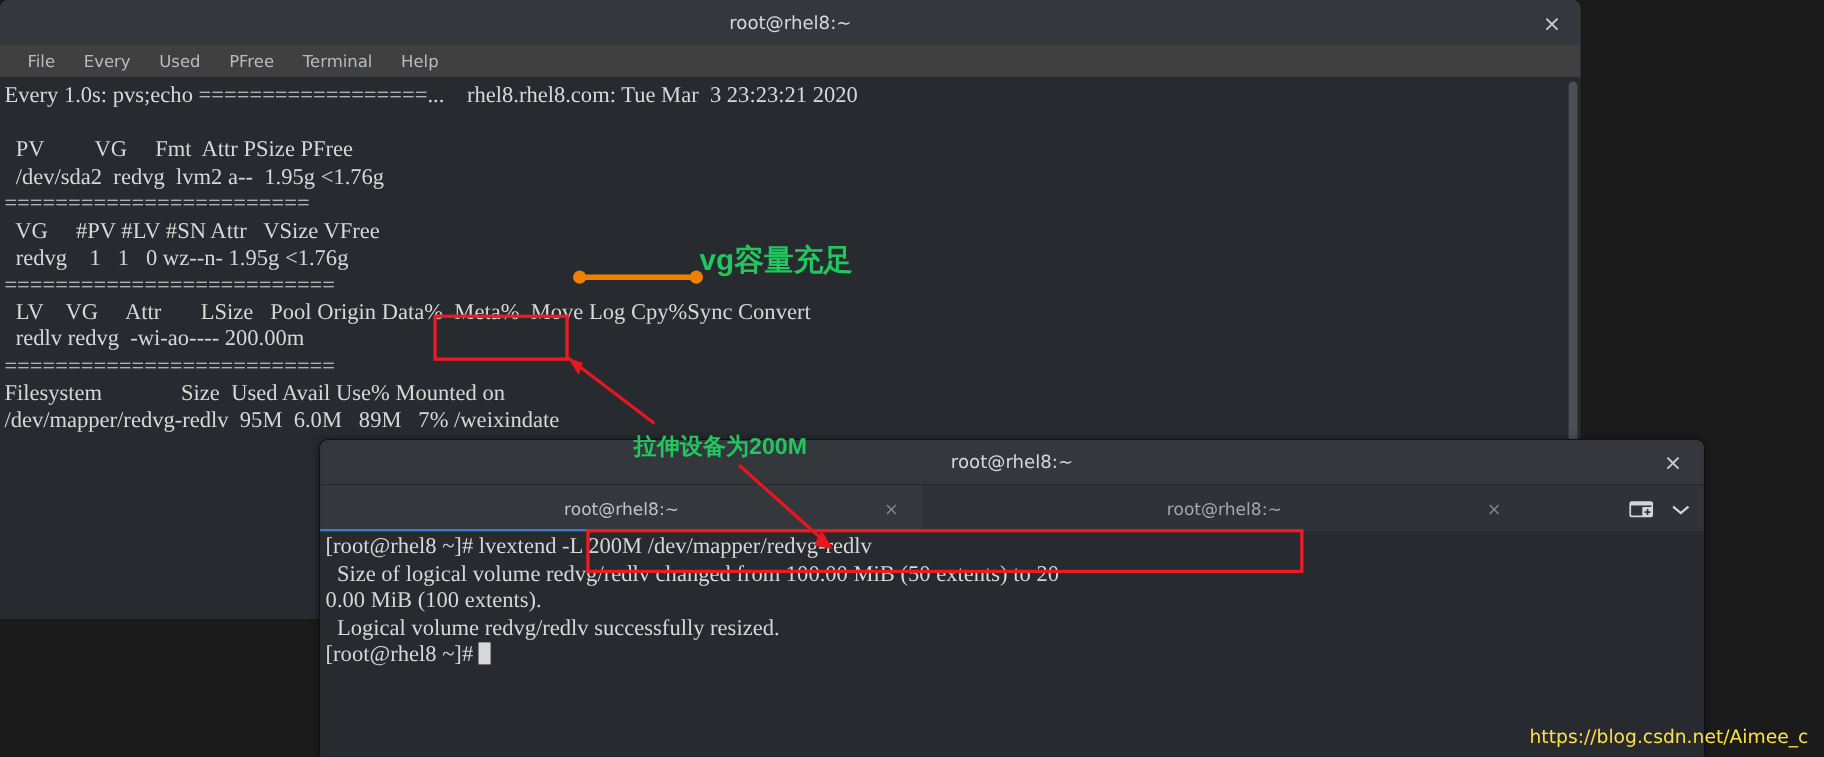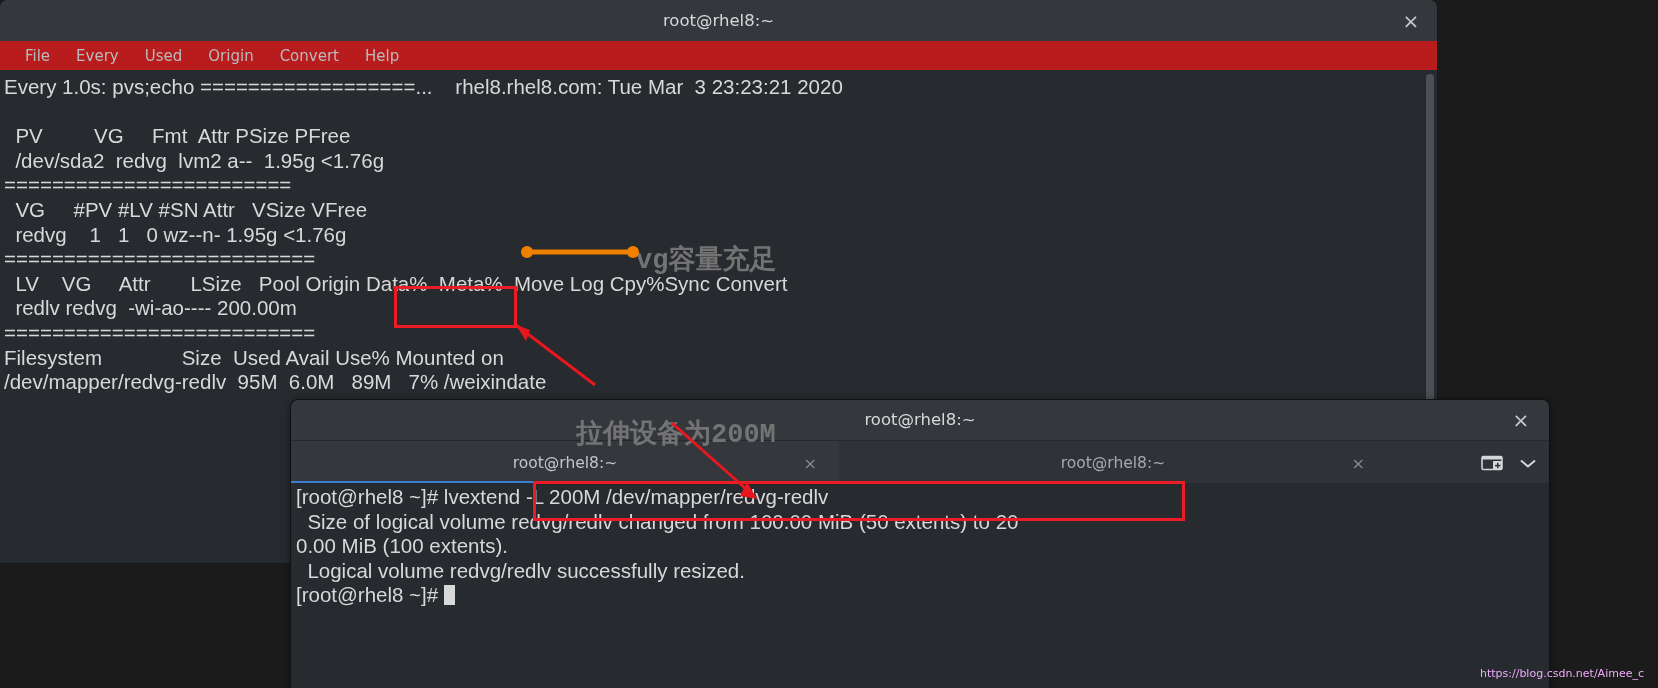--- a/index.html
+++ b/index.html
@@ -43,42 +43,42 @@
     right: 14px; top: 9px;
     width: 24px; height: 24px;
     color: #c8cacc;
     font-size: 20px;
     line-height: 24px;
     text-align: center;
     cursor: pointer;
   }
   #win1-menubar {
     height: 29px;
-    background: #b91c1c;
+    background: #404040;
     display: flex;
     align-items: center;
     padding-left: 14px;
     gap: 4px;
     border-bottom: 1px solid #3b82f6;
   }
   .menu-item {
     color: #b9bbbd;
     font-size: 15px;
     padding: 2px 11px;
     cursor: pointer;
     font-family: "DejaVu Sans", sans-serif;
   }
   #win1-term {
     position: absolute;
     left: 0; top: 70px; right: 0; bottom: 0;
     background: #272a2e;
     overflow: hidden;
   }
   .termtext {
-    font-family: Liberation Sans, sans-serif;
+    font-family: Liberation Serif, serif;
     color: #d8d8d8;
     white-space: pre;
   }
   #win1-lines {
     position: absolute;
     left: 4px; top: 5px;
     font-size: 20.5px;
     line-height: 24.6px;
     letter-spacing: 0px;
   }
@@ -198,68 +198,67 @@
   .cursorblk {
     display: inline-block;
     width: 11px; height: 20px;
     background: #d8d8d8;
     vertical-align: -3px;
   }
 
   
   .anno-cn {
     position: absolute;
-    color: #737373;
+    color: #22c55e;
     font-weight: bold;
-    font-family: Liberation Mono, monospace;
+    font-family: Liberation Sans, sans-serif;
     white-space: nowrap;
     -webkit-text-stroke: 4px #ffffff;
     paint-order: stroke fill;
     z-index: 40;
-    margin-top: 23px;
   }
   .anno-cn span { -webkit-text-stroke: 0; }
   .anno-box {
     position: absolute;
     border: 3px solid #ed1c24;
     z-index: 45;
     pointer-events: none;
   }
   #anno-svg {
     position: absolute;
     left: 0; top: 0;
     width: 1658px; height: 688px;
     z-index: 46;
     pointer-events: none;
   }
 
   
   #watermark {
     position: absolute;
     right: 14px; bottom: 8px;
-    color: #f0abfc;
-    font-size: 11px;
+    color: #fde047;
+    font-size: 17px;
     font-family: "DejaVu Sans", sans-serif;
     z-index: 60;
   }
 </style>
 </head>
 <body>
 
 <div id="win1">
   <div id="win1-titlebar">
     <div id="win1-title">root@rhel8:~</div>
     <div id="win1-close">×</div>
   </div>
   <div id="win1-menubar">
     <div class="menu-item">File</div>
     <div class="menu-item">Every</div>
     <div class="menu-item">Used</div>
-    <div class="menu-item">Origin</div>
-    <div class="menu-item">Convert</div>
+    <div class="menu-item">PFree</div>
+    <div class="menu-item">Terminal</div>
     <div class="menu-item">Help</div>
   </div>
   <div id="win1-term">
     <div id="win1-lines" class="termtext">Every 1.0s: pvs;echo ==================...    rhel8.rhel8.com: Tue Mar  3 23:23:21 2020
 
   PV         VG     Fmt  Attr PSize PFree
   /dev/sda2  redvg  lvm2 a--  1.95g &lt;1.76g
 ========================
   VG     #PV #LV #SN Attr   VSize VFree
   redvg    1   1   0 wz--n- 1.95g &lt;1.76g
@@ -312,21 +311,21 @@
 0.00 MiB (100 extents).
   Logical volume redvg/redlv successfully resized.
 [root@rhel8 ~]# </span><span class="cursorblk"></span></div>
   </div>
 </div>
 
 <div class="anno-cn" style="left:636px; top:218px; font-size:27px;">
   <span>vg容量充足</span>
 </div>
 
-<div class="anno-cn" style="left:576px; top:392px; font-size:27px;">
+<div class="anno-cn" style="left:576px; top:392px; font-size:21px;">
   <span>拉伸设备为200M</span>
 </div>
 
 <div class="anno-box" style="left:394px; top:286px; width:117px; height:36px;"></div>
 
 <div class="anno-box" style="left:533px; top:481px; width:646px; height:34px;"></div>
 
 <svg id="anno-svg">
 
   <line x1="527" y1="252" x2="633" y2="252" stroke="#f08000" stroke-width="5" stroke-linecap="round"></line>

